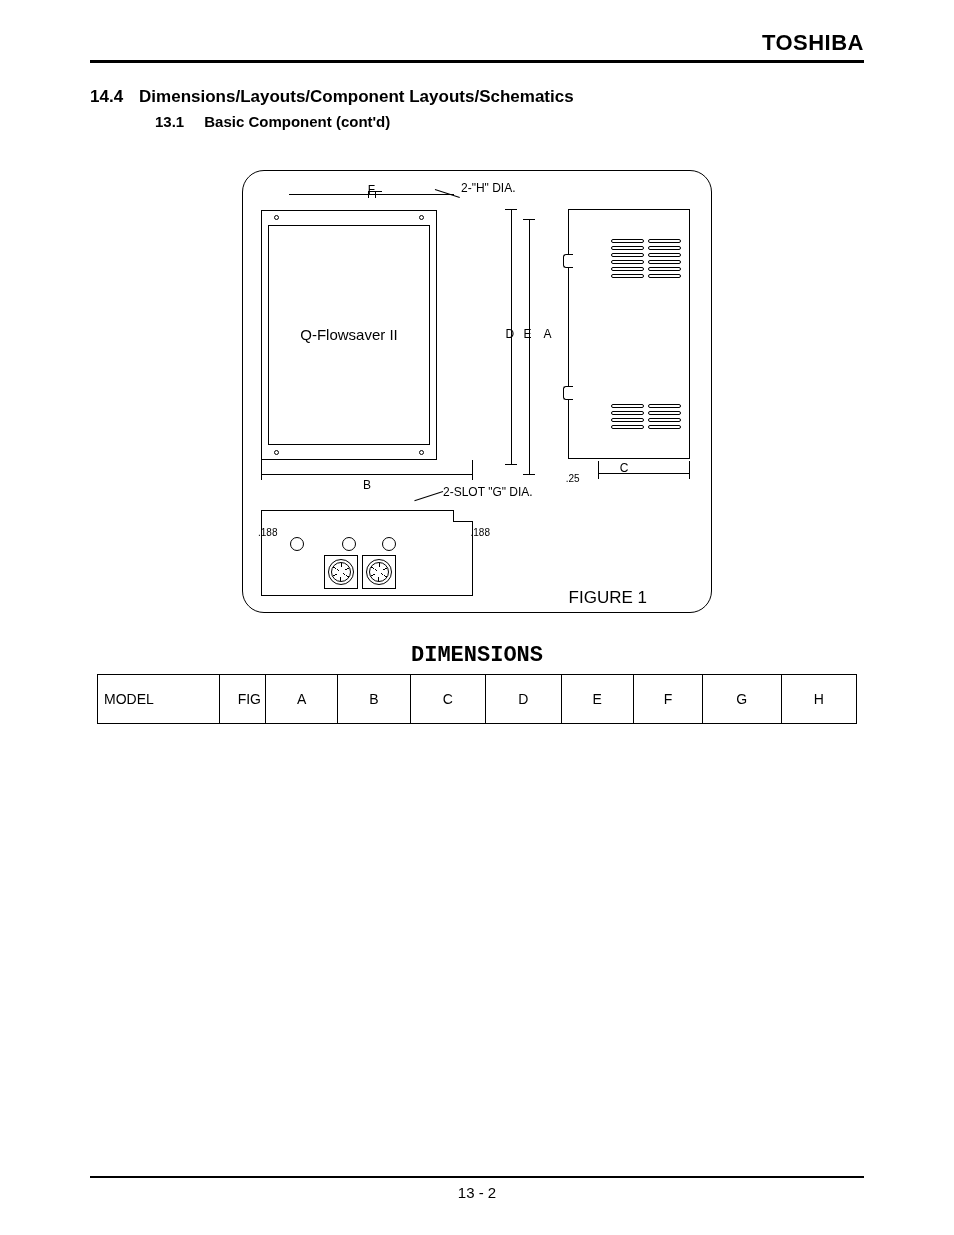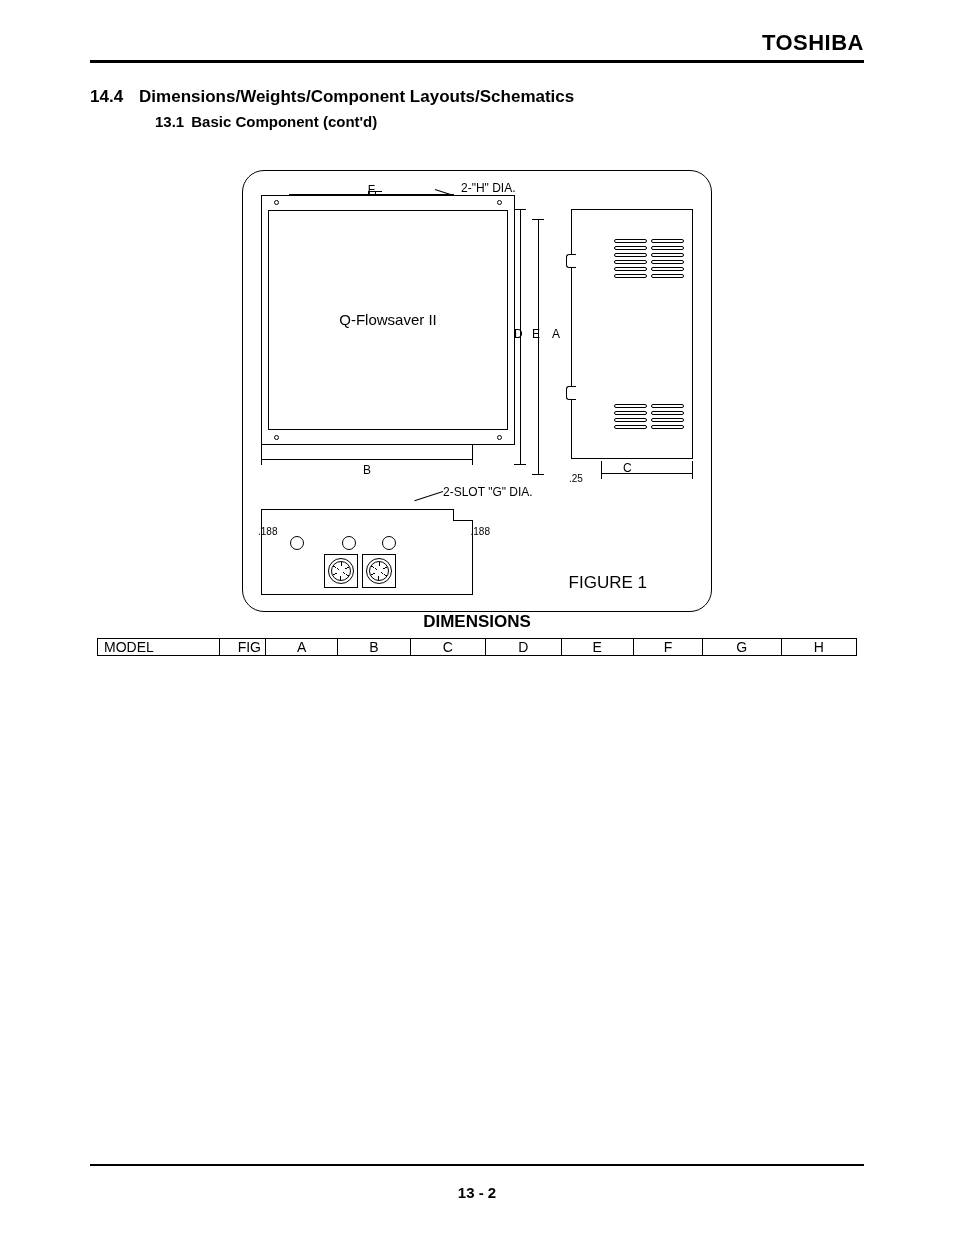--- a/index.html
+++ b/index.html
@@ -22,21 +22,21 @@
   }
   .section-row {
     display: flex;
     gap: 16px;
     margin-top: 24px;
     font-weight: bold;
     font-size: 17px;
   }
   .subsection-row {
     display: flex;
-    gap: 7px;
+    gap: 20px;
     margin-top: 6px;
     margin-left: 65px;
     font-weight: bold;
     font-size: 15px;
   }
   .figure-wrap {
     margin: 40px auto 0 auto;
     width: 470px;
   }
   .figure-frame {
@@ -54,23 +54,23 @@
   .dim-F {
     position:absolute; top:0; left:28px; width:165px; text-align:center;
   }
   .dim-F::before, .dim-F::after { content:""; position:absolute; top:8px; width:6px; height:6px; border-top:1px solid #000; border-left:1px solid #000; }
   .dim-F-line { position:absolute; top:11px; left:0; right:0; border-top:1px solid #000; }
   .h-dia {
     position:absolute; top:-2px; left:200px; white-space:nowrap;
   }
   .h-dia::before { content:""; position:absolute; left:-26px; top:8px; width:26px; border-top:1px solid #000; transform:rotate(18deg); transform-origin:left; }
   .enclosure {
-    margin-top:12px;
+    margin-top:27px;
     border:1.5px solid #000;
-    width:254px; height:250px;
+    width:176px; height:250px;
     position:relative;
     background:#fff;
   }
   .enclosure .mount-dot { position:absolute; width:5px; height:5px; border:1px solid #000; border-radius:50%; }
   .enclosure .md1 { top:4px; left:12px; }
   .enclosure .md2 { top:4px; right:12px; }
   .enclosure .md3 { bottom:4px; left:12px; }
   .enclosure .md4 { bottom:4px; right:12px; }
   .enclosure .inner {
     position:absolute; top:14px; left:6px; right:6px; bottom:14px; border:1px solid #000;
@@ -121,60 +121,60 @@
   .bottom-view .h1 { left:28px; } .bottom-view .h2 { left:80px; } .bottom-view .h3 { left:120px; }
   .bottom-view .fan { position:absolute; bottom:6px; width:34px; height:34px; border:1px solid #000; }
   .bottom-view .fan::before { content:""; position:absolute; inset:3px; border:1px solid #000; border-radius:50%; }
   .bottom-view .fan::after { content:""; position:absolute; inset:6px; border:1px solid #000; border-radius:50%; background:
     repeating-conic-gradient(#000 0 6deg, #0000 6deg 60deg); }
   .bottom-view .f1 { left:62px; } .bottom-view .f2 { left:100px; }
   .bottom-view .n188l { position:absolute; top:16px; left:-4px; font-size:10px; }
   .bottom-view .n188r { position:absolute; top:16px; right:-18px; font-size:10px; }
   .bottom-view .notch { position:absolute; top:-1px; right:-1px; width:20px; height:12px; border:1px solid #000; border-top:none; border-right:none; background:#fff;}
   .fig-caption {
-    position:absolute; right:64px; bottom:18px; font-size:17px;
+    position:absolute; right:64px; bottom:4px; font-size:17px;
   }
 
   .table-title {
-    text-align:center; font-weight:bold; font-size:17px;
+    margin-top:30px; text-align:center; font-weight:bold; font-size:22px;font-family:Liberation Mono, monospace;
   }
   table.dim {
     margin:6px auto 0 auto;
     border-collapse: collapse;
     font-size:11px;
     width:760px;
   }
   table.dim th, table.dim td {
     border:1px solid #000;
-    padding:0 4px;
+    padding:16px 4px;
     text-align:center;
     white-space:nowrap;
   }
   table.dim th { font-weight:normal; font-size:14px; }
   table.dim th.model { text-align:left; padding-left:6px; width:122px;}
   table.dim td.model { text-align:left; padding-left:6px;}
   table.dim th.fig { width:46px;text-align:right; }
 
   .footer {
     position:absolute; left:90px; right:90px; bottom:34px;
     border-top:2px solid #000;
     text-align:center;
-    font-weight:bold;
-    padding-top:18px;
+    font-weight:normal;
+    padding-top:6px;
     font-size:15px;
   }
 </style>
 </head>
 <body>
 
 <div class="brand">TOSHIBA</div>
 
 <div class="section-row">
   <span>14.4</span>
-  <span>Dimensions/Weights/Component Layouts/Schematics</span>
+  <span>Dimensions/Layouts/Component Layouts/Schematics</span>
 </div>
 
 <div class="subsection-row">
   <span>13.1</span>
   <span>Basic Component (cont'd)</span>
 </div>
 
 <div class="figure-wrap">
   <div class="figure-frame">
     <div class="fig-row1">

